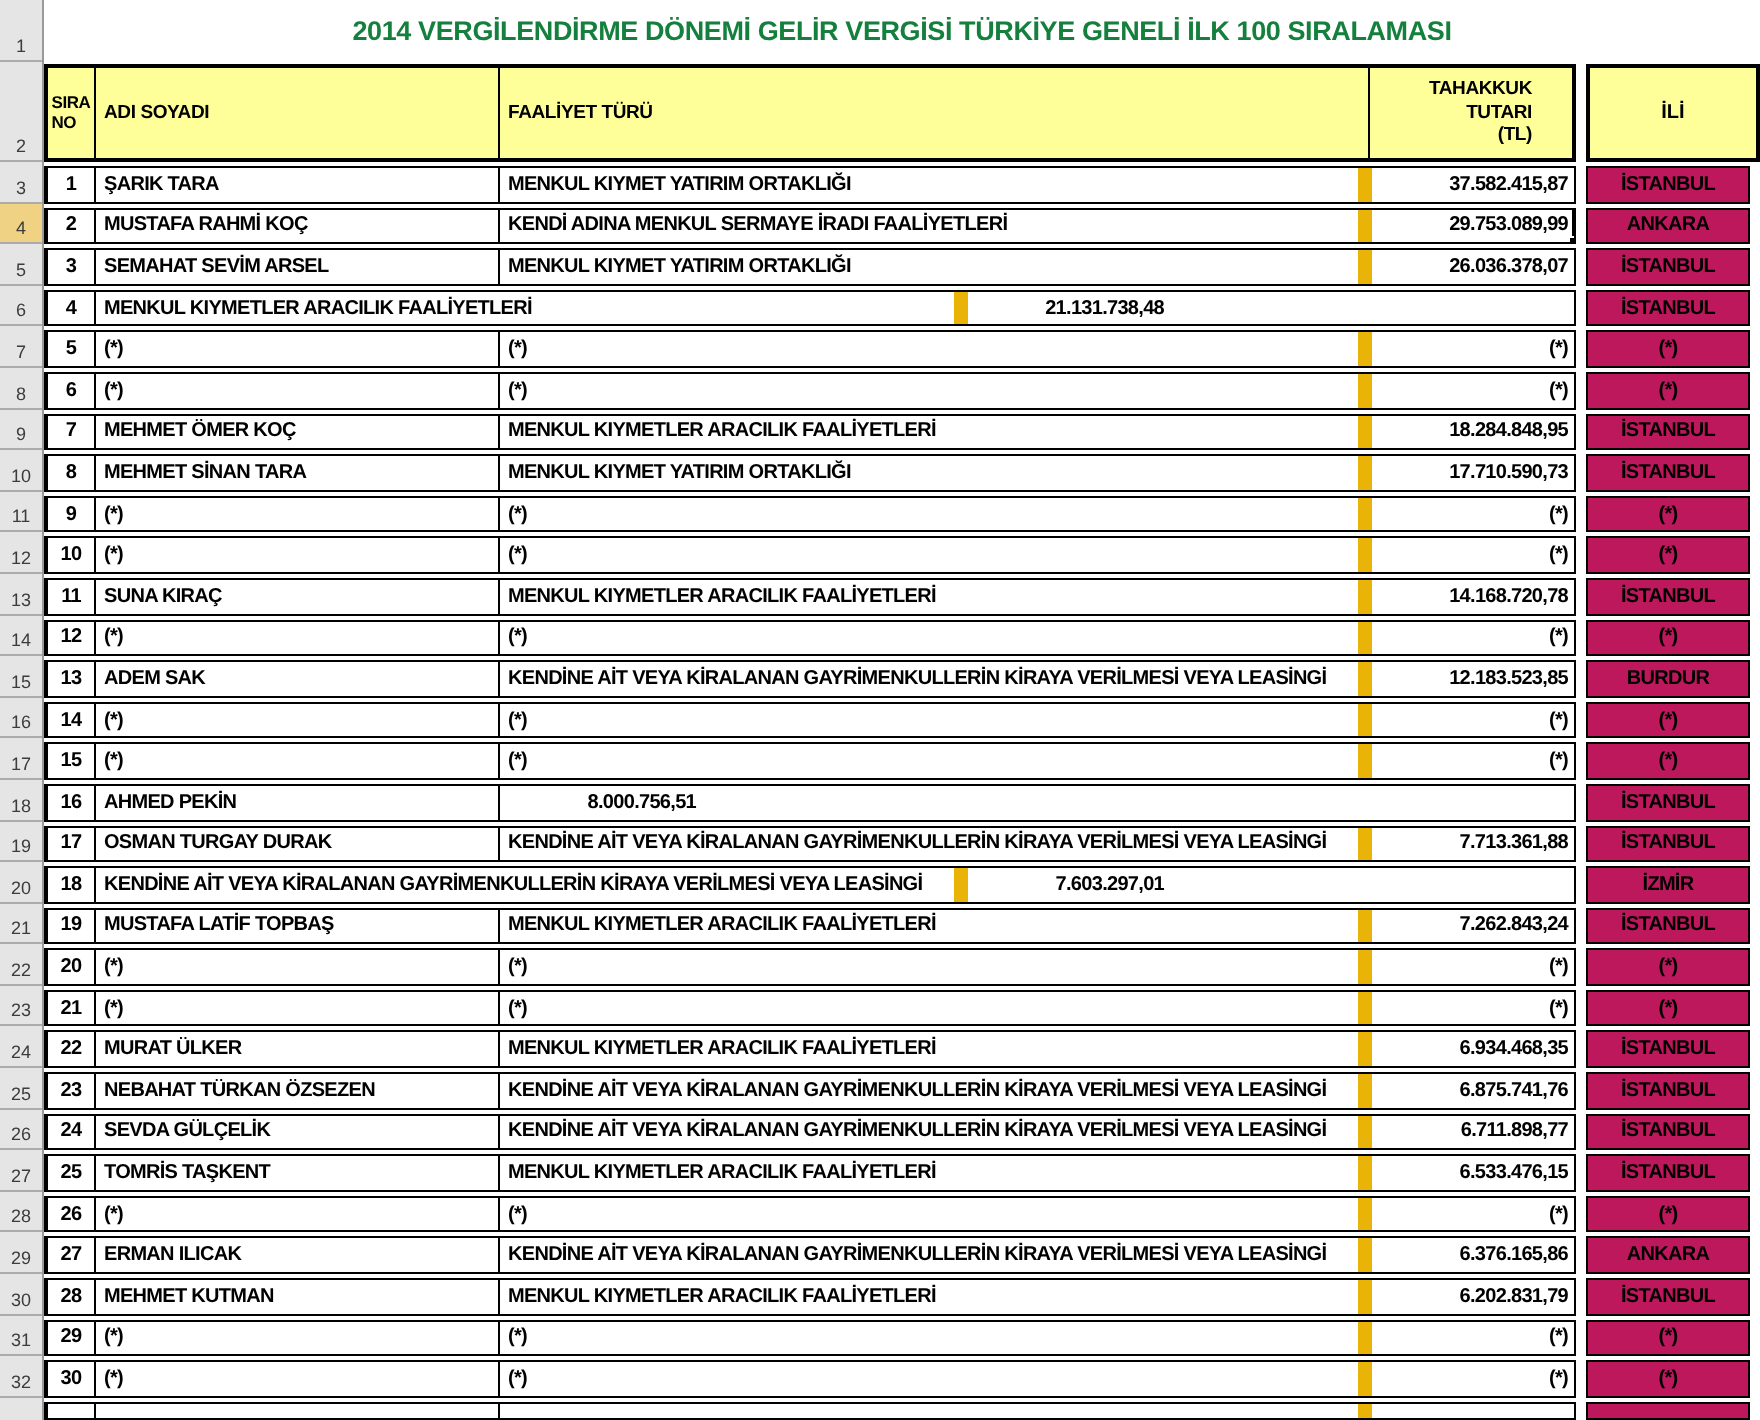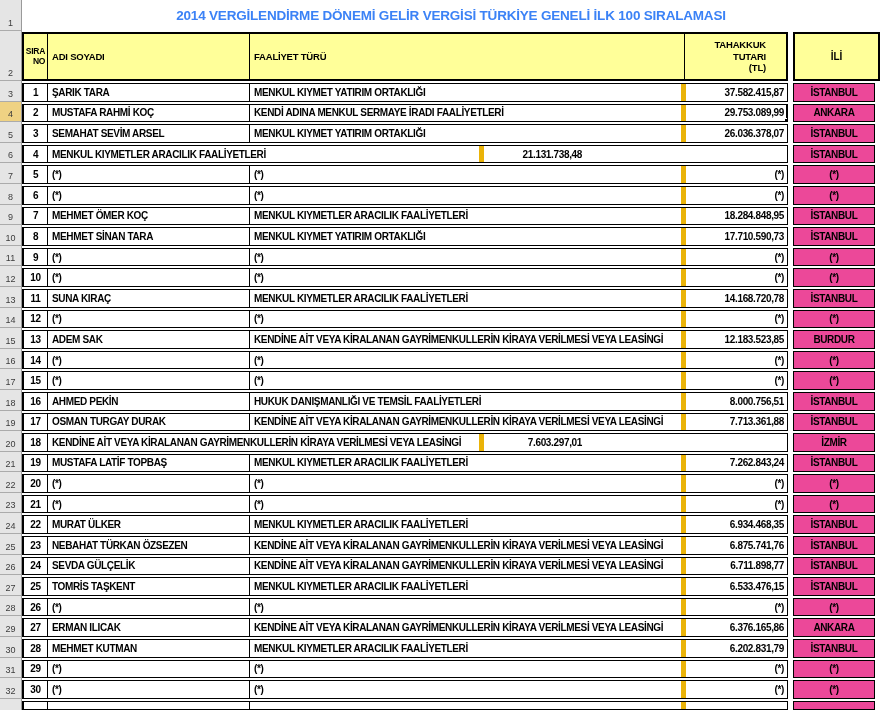--- a/index.html
+++ b/index.html
@@ -22,50 +22,50 @@
   .g-data{height:20.6px}
   .g-partial{height:11px;border-bottom:none}
   .selected-row-header{background:#efd283;}
   
   .gcell:not([data-template]){display:flex;}
   .row:not([data-template]){display:flex;}
 
   
   .sheet{position:absolute;left:22px;top:0;width:858px;height:710px;}
   .title-row{height:31px;display:flex;align-items:center;justify-content:center;}
-  .title{font-weight:bold;font-size:13.5px;color:#3b82f6;letter-spacing:-0.2px;white-space:nowrap;}
+  .title{font-weight:bold;font-size:13.5px;color:#15803d;letter-spacing:-0.2px;white-space:nowrap;}
 
   .header-row{display:flex;height:49px;margin-top:1px;}
   .hgroup{display:flex;width:766px;box-sizing:border-box;border:2px solid #000;background:#ffff99;}
   .hcell{
     box-sizing:border-box;border-right:1px solid #000;
     display:flex;align-items:center;font-weight:bold;font-size:9.5px;
     white-space:pre-line;letter-spacing:-0.2px;color:#000;
   }
-  .h-sira{width:24px;justify-content:center;text-align:right;font-size:8.5px;line-height:1.15;}
+  .h-sira{width:24px;justify-content:center;text-align:left;font-size:8.5px;line-height:1.15;}
   .h-adi{width:202px;padding-left:4px;}
   .h-faaliyet{width:435px;padding-left:4px;}
   .h-tutar{width:101px;justify-content:flex-end;text-align:right;padding-right:20px;border-right:none;line-height:1.25;}
   .hil{
     width:92px;margin-left:5px;box-sizing:border-box;border:2px solid #000;background:#ffff99;
     display:flex;align-items:center;justify-content:center;font-weight:bold;font-size:10px;color:#000;
   }
 
   .rows{margin-top:2px;}
   .row{height:18.6px;margin-bottom:2px;}
   .rgroup{display:flex;width:766px;box-sizing:border-box;border:1px solid #000;border-left-width:2px;background:#fff;}
   .cell{
     box-sizing:border-box;font-weight:bold;font-size:10px;letter-spacing:-0.35px;
     white-space:nowrap;overflow:hidden;display:flex;align-items:center;color:#000;
   }
   .c-sira{width:24px;justify-content:center;border-right:1px solid #000;}
   .c-adi{width:202px;padding-left:4px;border-right:1px solid #000;}
-  .c-faaliyet{width:436px;padding-left:4px;border-right:5px solid #eab308;}
+  .c-faaliyet{width:436px;padding-left:4px;border-right:7px solid #eab308;}
   .c-tutar{width:101px;justify-content:flex-end;padding-right:3px;position:relative;}
-  .c-il{width:82px;margin-left:5px;box-sizing:border-box;border:1px solid #000;justify-content:center;background:#ec4899;}
+  .c-il{width:82px;margin-left:5px;box-sizing:border-box;border:1px solid #000;justify-content:center;background:#be185d;}
 
   
   .selected-cell::before{
     content:"";position:absolute;left:-2px;top:-2px;right:-1px;bottom:-2px;
     border:2px solid #000;pointer-events:none;z-index:2;
   }
   .selected-cell::after{
     content:"";position:absolute;right:-3px;bottom:-3px;width:4px;height:4px;
     background:#000;border:1px solid #fff;z-index:3;
   }
@@ -328,21 +328,20 @@
           <div class="cell c-adi">(*)</div>
           <div class="cell c-faaliyet">(*)</div>
           <div class="cell c-tutar">(*)</div>
         </div>
         <div class="cell c-il">(*)</div>
       </div>
         <div class="row">
         <div class="rgroup">
           <div class="cell c-sira">16</div>
           <div class="cell c-adi">AHMED PEKİN</div>
-          <div class="cell c-faaliyet">HUKUK DANIŞMANLIĞI VE TEMSİL FAALİYETLERİ</div>
           <div class="cell c-tutar">8.000.756,51</div>
         </div>
         <div class="cell c-il">İSTANBUL</div>
       </div>
         <div class="row">
         <div class="rgroup">
           <div class="cell c-sira">17</div>
           <div class="cell c-adi">OSMAN TURGAY DURAK</div>
           <div class="cell c-faaliyet">KENDİNE AİT VEYA KİRALANAN GAYRİMENKULLERİN KİRAYA VERİLMESİ VEYA LEASİNGİ</div>
           <div class="cell c-tutar">7.713.361,88</div>

